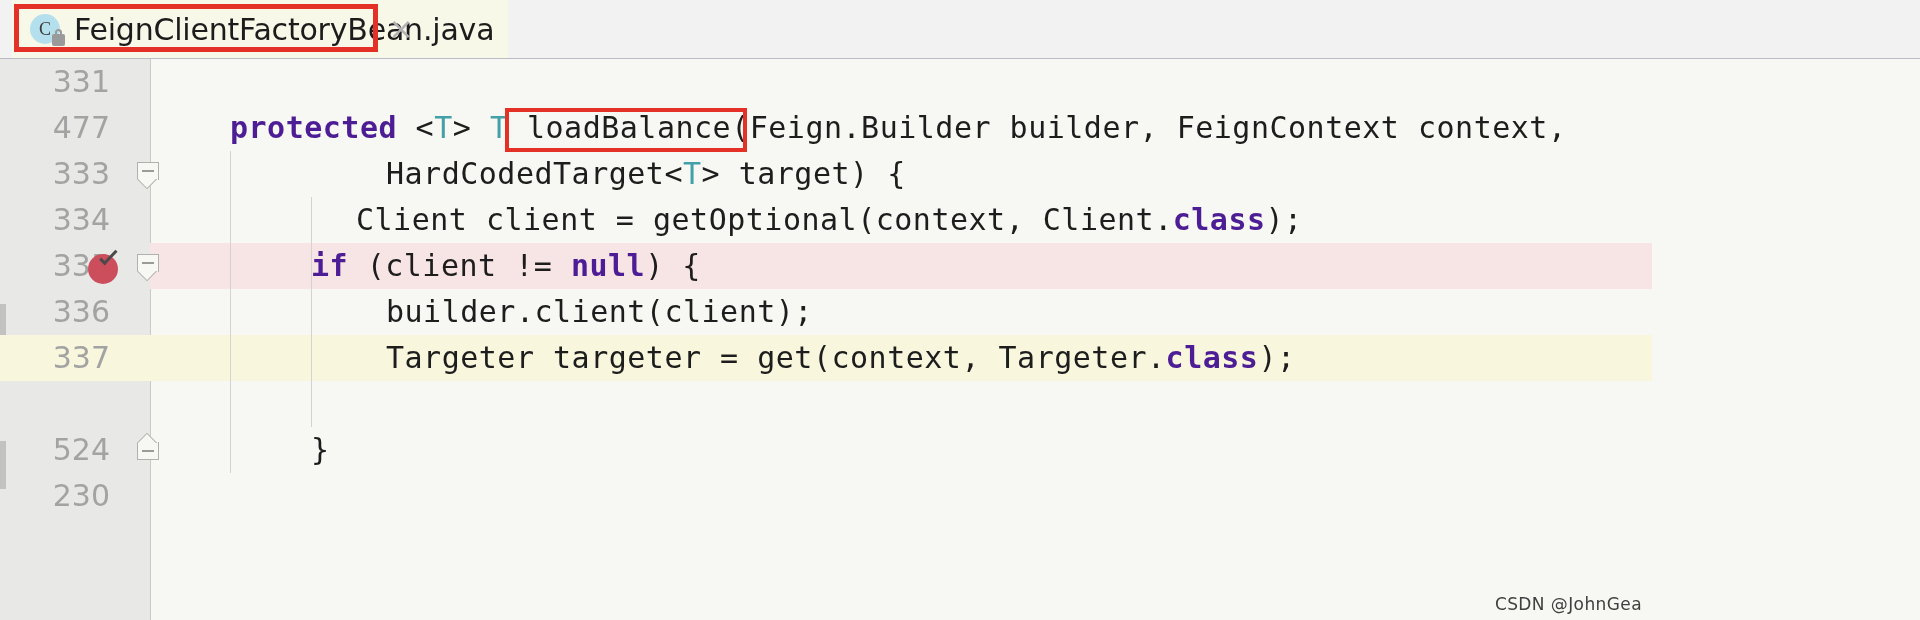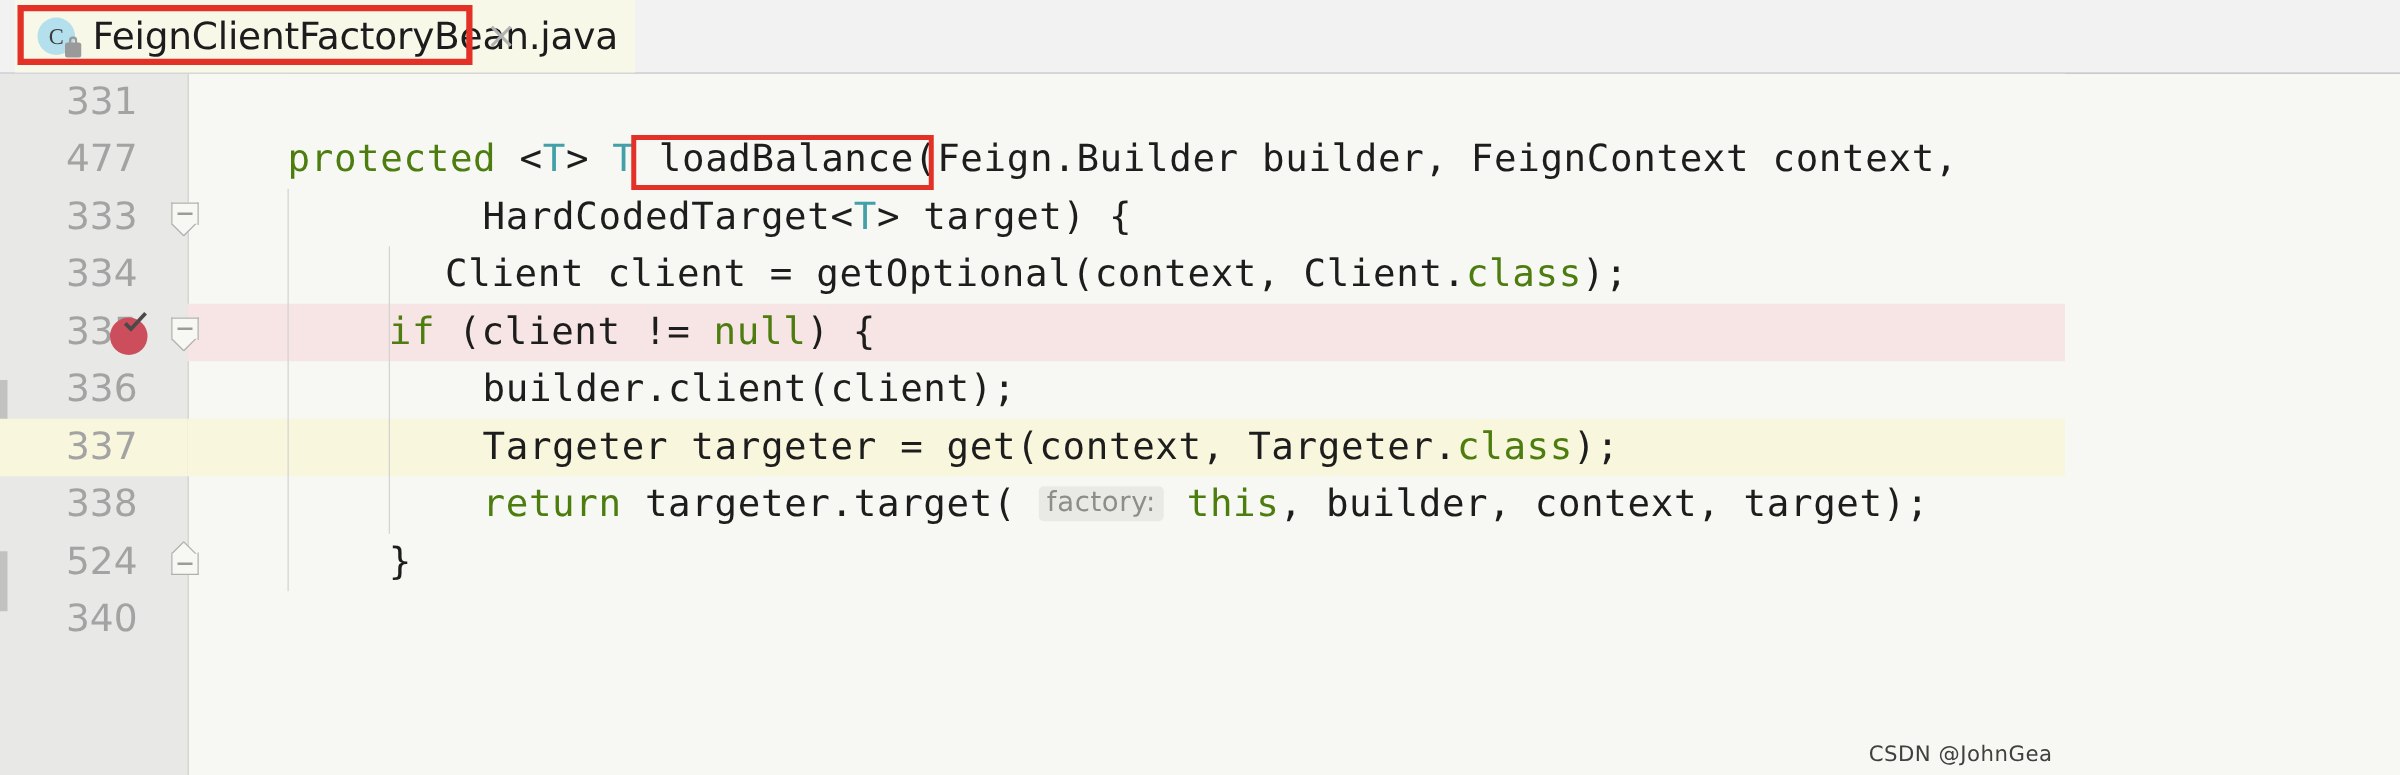--- a/index.html
+++ b/index.html
@@ -95,21 +95,21 @@
     font-size:30px;color:#a3a3a3;
   }
   .code{
     position:absolute;left:230px;top:0;height:46px;line-height:46px;
     white-space:pre;
     font-family:"DejaVu Sans Mono",monospace;
     font-size:30px;color:#1d1d1d;
     letter-spacing:0.5px;
   }
 
-  .kw{color:#4d7c0f;font-weight:normal;}
+  .kw{color:#4c1d95;font-weight:bold;}
   .tparam{color:#43a0a8;}
   .plain{color:#1d1d1d;}
 
   
   .iguide{position:absolute;width:1px;background:#d3d4d0;}
 
   
   .fold{
     position:absolute;width:22px;height:26px;
   }
@@ -242,35 +242,30 @@
         <div class="code" style="left:386px;"><span class="plain">builder.client(client);</span></div>
       </div>
 
       <div class="row yellow" style="top:276px;border-radius:12px;">
         <div class="lnum-bg"></div>
         <div class="hl-stripe"></div>
         <div class="lnum">337</div>
         <div class="code" style="left:386px;"><span class="plain">Targeter targeter = get(context, Targeter.</span><span class="kw">class</span><span class="plain">);</span></div>
       </div>
 
-      <div class="row" style="top:322px;">
-        <div class="hl-stripe"></div>
-        <div class="lnum">338</div>
-        <div class="code" style="left:386px;"><span class="kw">return</span><span class="plain"> targeter.target( </span><span class="inlay">factory:</span><span class="plain"> </span><span class="kw">this</span><span class="plain">, builder, context, target);</span></div>
-      </div>
 
       <div class="row" style="top:368px;">
         <div class="hl-stripe"></div>
         <div class="lnum">524</div>
         <div class="code" style="left:311px;"><span class="plain">}</span></div>
       </div>
 
       <div class="row" style="top:414px;">
         <div class="hl-stripe"></div>
-        <div class="lnum">340</div>
+        <div class="lnum">230</div>
         <div class="code"></div>
       </div>
     </div>
 
     <div class="iguide" style="left:230px;top:92px;height:322px;"></div>
     <div class="iguide" style="left:311px;top:138px;height:230px;"></div>
 
     <div class="fold" style="left:137px;top:103px;">
         <div class="shape"></div>
         <div class="tipwrap">

